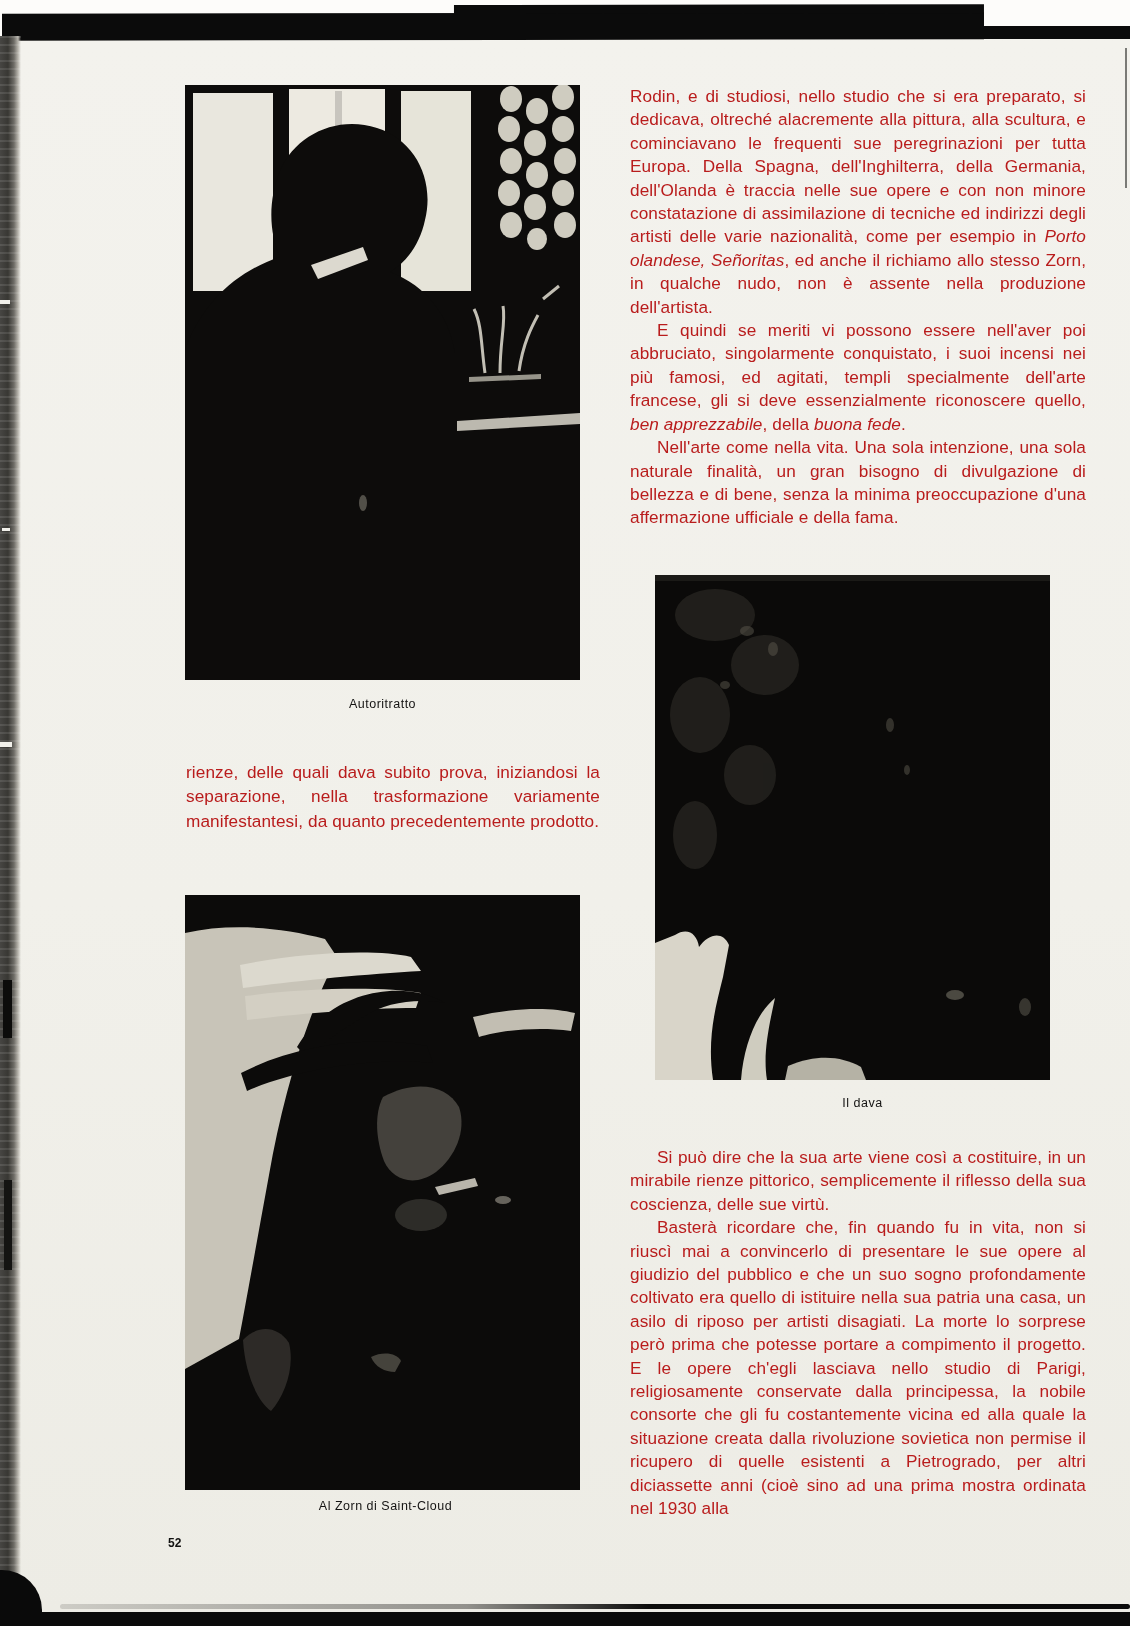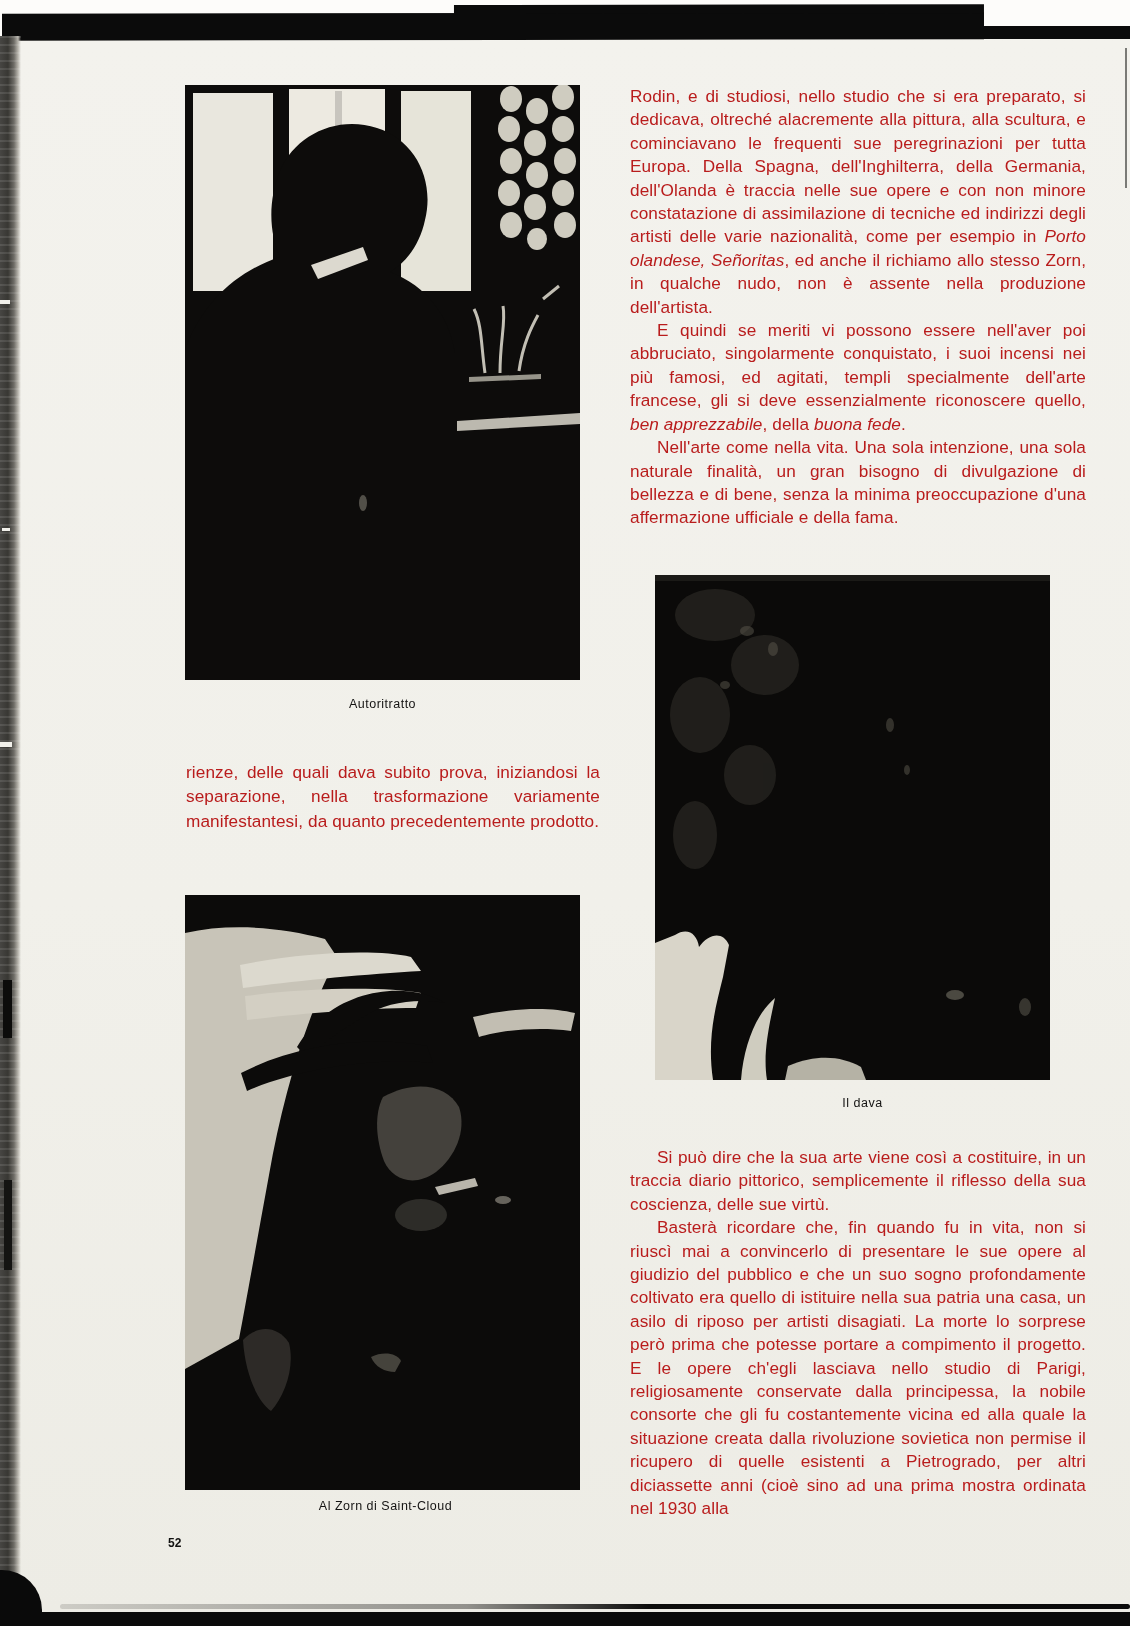--- a/index.html
+++ b/index.html
@@ -186,21 +186,21 @@
 
     <path d="M0 368 L20 360 C32 352 42 358 44 372 C54 358 68 356 74 370 L68 402 C60 434 52 464 58 505 L0 505 Z" fill="#d9d5c9"></path>
     <path d="M86 505 C89 468 102 438 120 423 C113 455 108 480 112 505 Z" fill="#cfccbf"></path>
     <path d="M130 505 L133 491 C162 479 186 481 206 492 L211 505 Z" fill="#c8c4b7" opacity=".9"></path>
     <ellipse cx="300" cy="420" rx="9" ry="5" fill="#8b8779" opacity=".5"></ellipse>
     <ellipse cx="370" cy="432" rx="6" ry="9" fill="#55524a" opacity=".6"></ellipse>
   </svg>
   <div class="caption" style="left:665px;top:1096px;">Il dava</div>
 
   <div class="body-text col-right" style="left:630px;top:1146px;">
-    <p class="indent">Si può dire che la sua arte viene così a costituire, in un traccia diario pittorico, semplicemente il riflesso della sua coscienza, delle sue virtù.</p>
+    <p class="indent">Si può dire che la sua arte viene così a costituire, in un mirabile rienze pittorico, semplicemente il riflesso della sua coscienza, delle sue virtù.</p>
     <p class="indent">Basterà ricordare che, fin quando fu in vita, non si riuscì mai a convincerlo di presentare le sue opere al giudizio del pubblico e che un suo sogno profondamente coltivato era quello di istituire nella sua patria una casa, un asilo di riposo per artisti disagiati. La morte lo sorprese però prima che potesse portare a compimento il progetto. E le opere ch'egli lasciava nello studio di Parigi, religiosamente conservate dalla principessa, la nobile consorte che gli fu costantemente vicina ed alla quale la situazione creata dalla rivoluzione sovietica non permise il ricupero di quelle esistenti a Pietrogrado, per altri diciassette anni (cioè sino ad una prima mostra ordinata nel 1930 alla</p>
   </div>
 
   <div class="bottomline"></div>
   <div class="corner-bl"></div>
   <div class="bottombar"></div>
 
 </div>
 
 </body></html>

